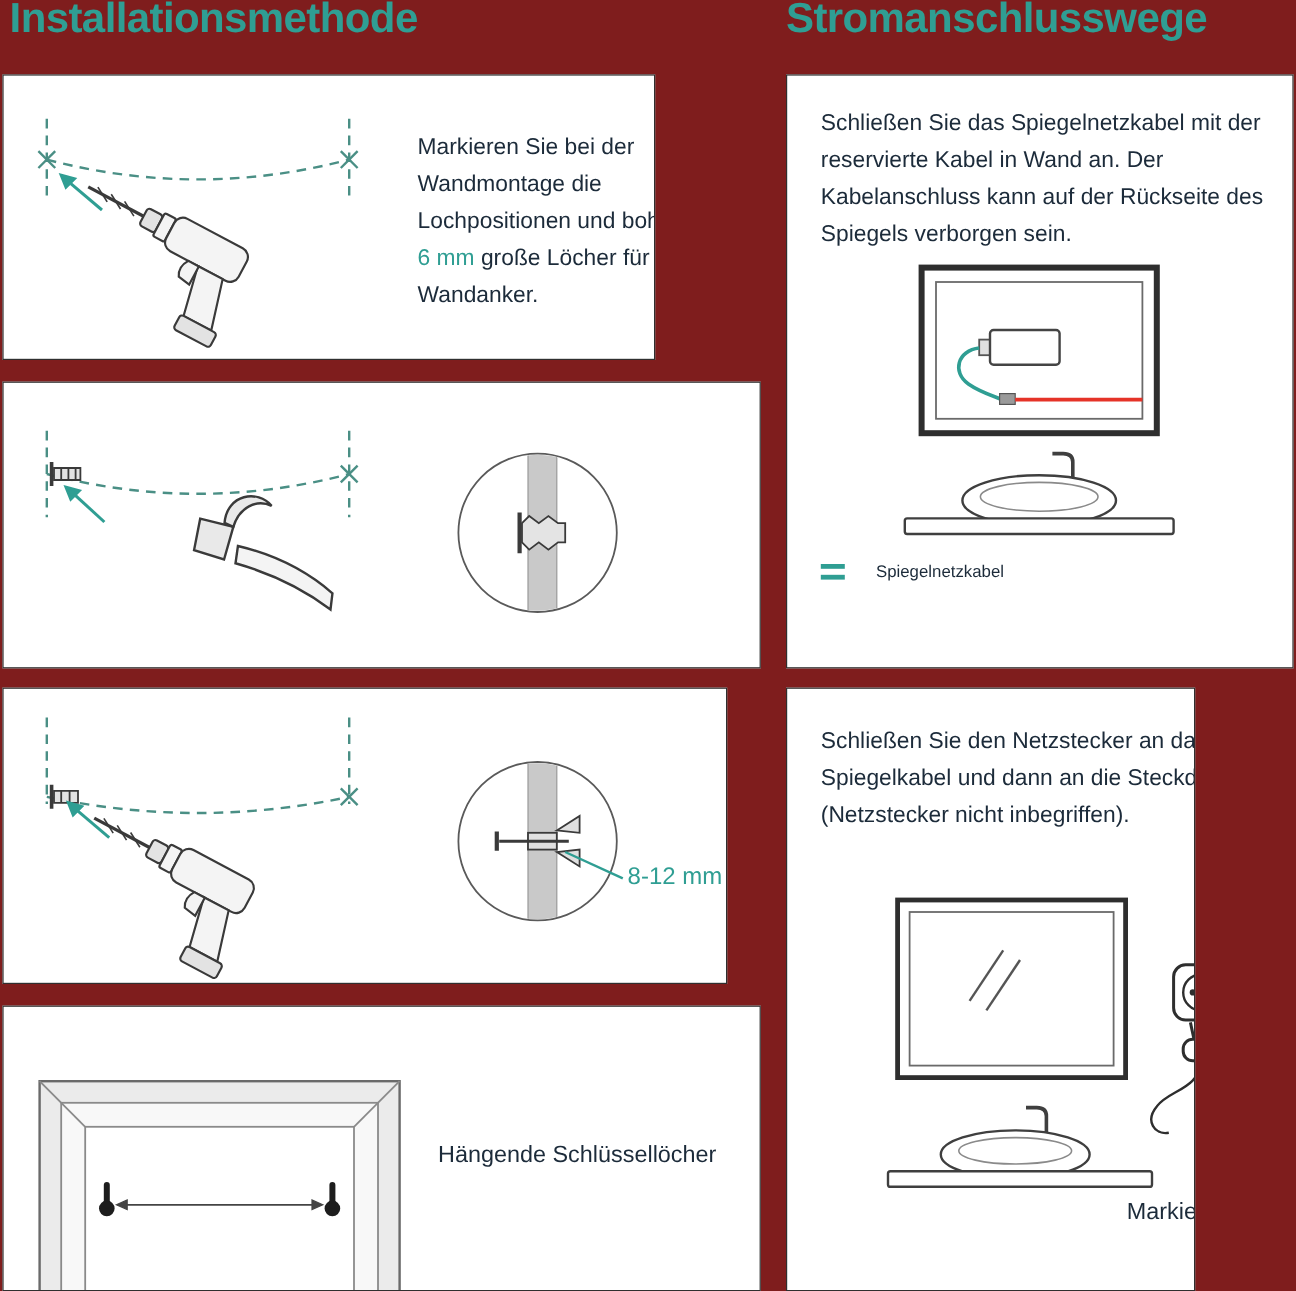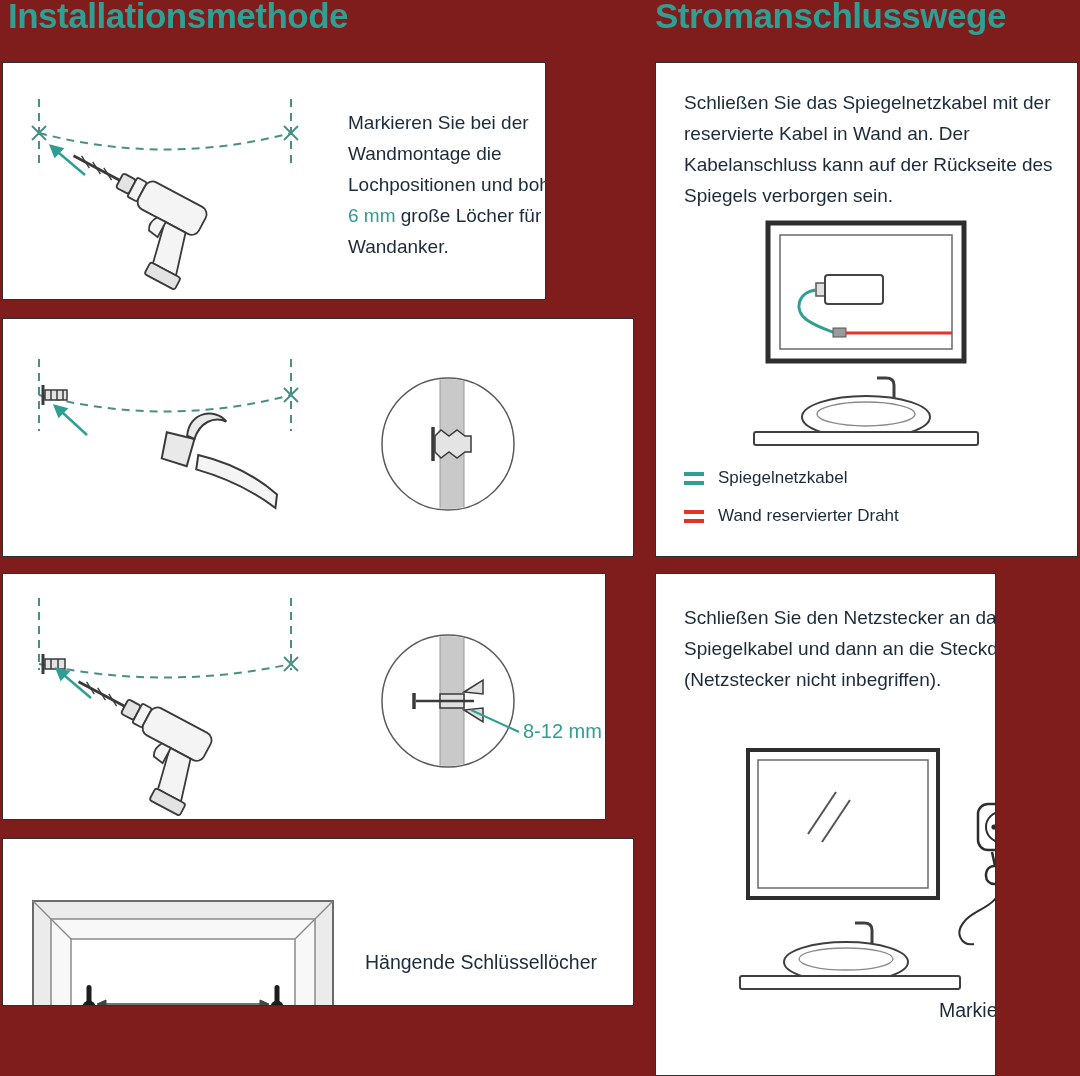--- a/index.html
+++ b/index.html
@@ -9,34 +9,34 @@
     font-family:"Liberation Sans", sans-serif; color:#1C2B3A; overflow:hidden;
   }
   .title { position:absolute; top:-4px; font-size:35px; font-weight:700; color:#2F9E93; letter-spacing:-0.5px; }
   #title-left  { left:8px; }
   #title-right { left:655px; }
 
   .panel { position:absolute; border:1px solid #2f2f2f; background:#fff; overflow:hidden; }
   #p-l1 { left:2px;   top:62px;  width:544px; height:238px; }
   #p-l2 { left:2px;   top:318px; width:632px; height:239px; }
   #p-l3 { left:2px;   top:573px; width:604px; height:247px; }
-  #p-l4 { left:2px;   top:838px; width:632px; height:168px; }
+  #p-l4 { left:2px;   top:838px; width:632px; height:238px; }
   #p-r1 { left:655px; top:62px;  width:423px; height:495px; }
   #p-r2 { left:655px; top:573px; width:341px; height:503px; }
 
   .body-text { position:absolute; font-size:19px; line-height:31px; color:#1C2B3A; }
   .accent { color:#2F9E93; }
   .caption { position:absolute; font-size:19.5px; color:#1C2B3A; }
   .depth-label { position:absolute; font-size:20px; color:#2F9E93; }
 
   .legend-row { position:absolute; left:28px; display:flex; align-items:center; gap:14px; }
   .legend-bars { display:inline-block; width:20px; height:13px; border-top:4px solid; border-bottom:4px solid; }
   .legend-bars.teal { border-color:#2F9E93; }
   .legend-bars.red  { border-color:#E53328; }
-  .legend-label { font-size:17px; color:#1C2B3A; }
+  .legend-label { font-size:14px; color:#1C2B3A;margin-left:12px; }
 
   svg.illus { position:absolute; }
 </style>
 </head>
 <body>
 
 <div id="canvas">
 
   <h1 class="title" id="title-left">Installationsmethode</h1>
   <h1 class="title" id="title-right">Stromanschlusswege</h1>
@@ -209,24 +209,20 @@
         <path d="M 238 189 L 238 172 Q 238 165 230 165 L 221 165" stroke-width="3" fill="none"></path>
         <ellipse cx="210" cy="204" rx="64" ry="21" stroke-width="2"></ellipse>
         <ellipse cx="210" cy="201" rx="49" ry="12" stroke-width="1.3" stroke="#8a8a8a"></ellipse>
         <rect x="98" y="219" width="224" height="13" rx="2" stroke-width="2"></rect>
       </g>
     </svg>
     <div class="legend-row" style="top:405px;">
       <span class="legend-bars teal"></span>
       <span class="legend-label">Spiegelnetzkabel</span>
     </div>
-    <div class="legend-row" style="top:443px;">
-      <span class="legend-bars red"></span>
-      <span class="legend-label">Wand reservierter Draht</span>
-    </div>
   </section>
 
   <section class="panel" id="p-r2">
     <p class="body-text" style="left:28px; top:28px; width:380px;">Schließen Sie den Netzstecker an das Spiegelkabel und dann an die Steckdose an (Netzstecker nicht inbegriffen).</p>
     <svg class="illus" style="left:0;top:168px" width="421" height="252" viewBox="0 0 421 252">
       <g>
         <rect x="92" y="8" width="190" height="148" fill="#fff" stroke="#2e2e2e" stroke-width="4"></rect>
         <rect x="102" y="18" width="170" height="128" fill="#fff" stroke="#6a6a6a" stroke-width="1.5"></rect>
         <line x1="152" y1="92" x2="180" y2="50" stroke="#555" stroke-width="2"></line>
         <line x1="166" y1="100" x2="194" y2="58" stroke="#555" stroke-width="2"></line>

